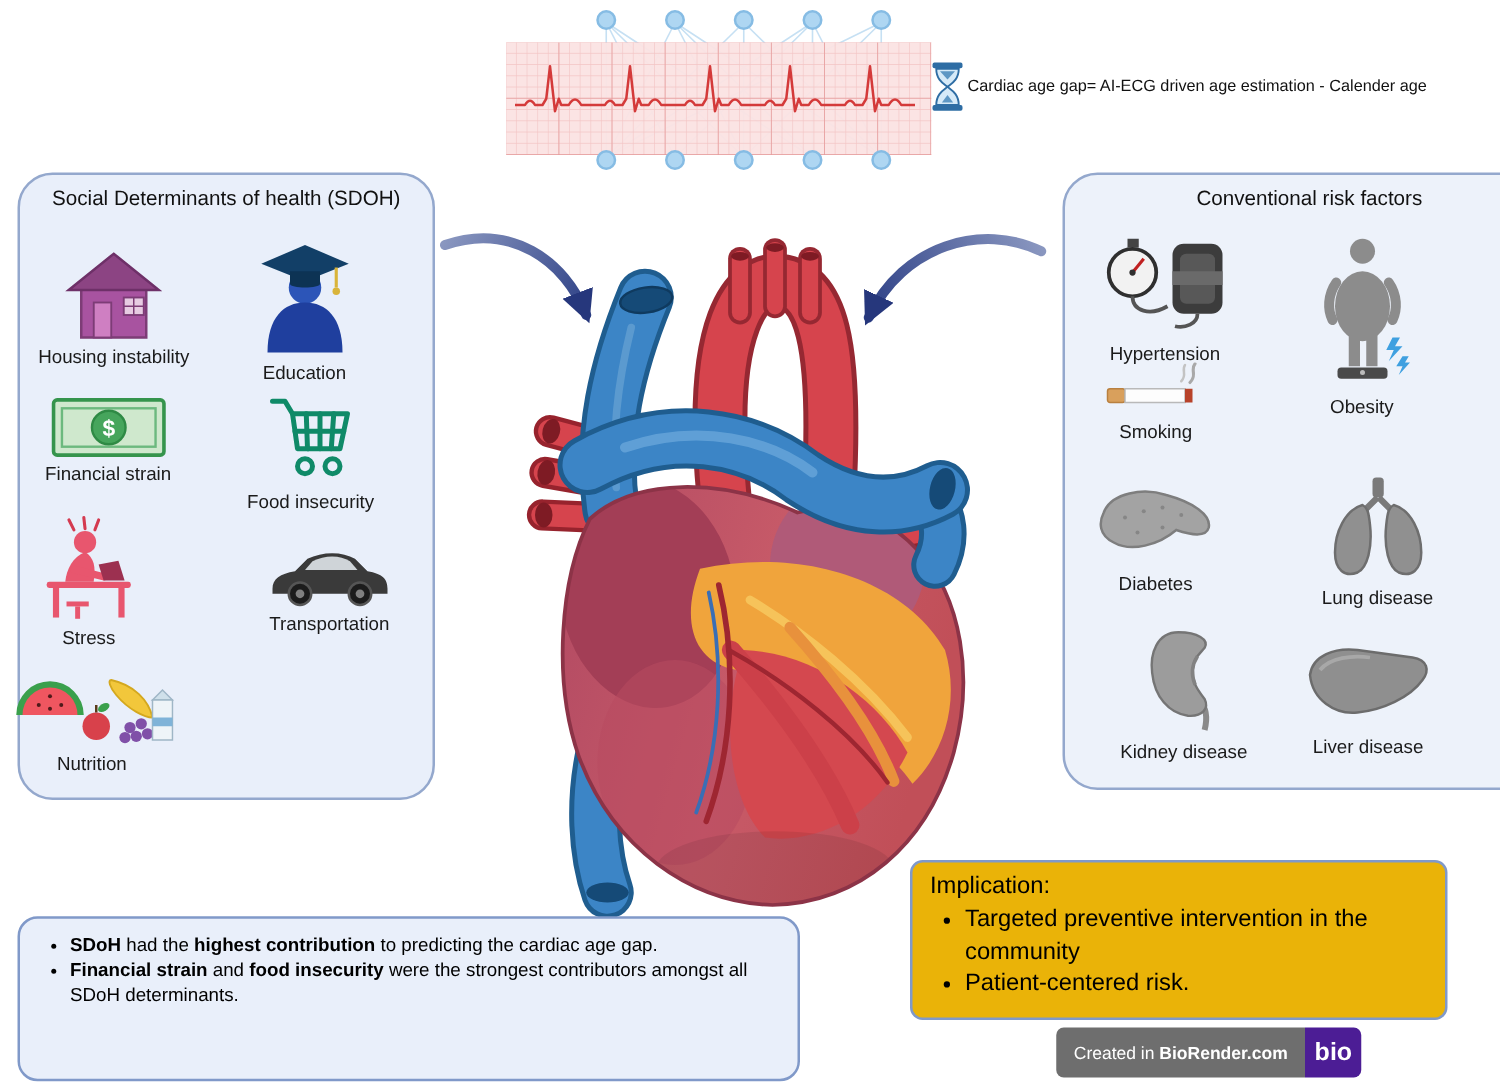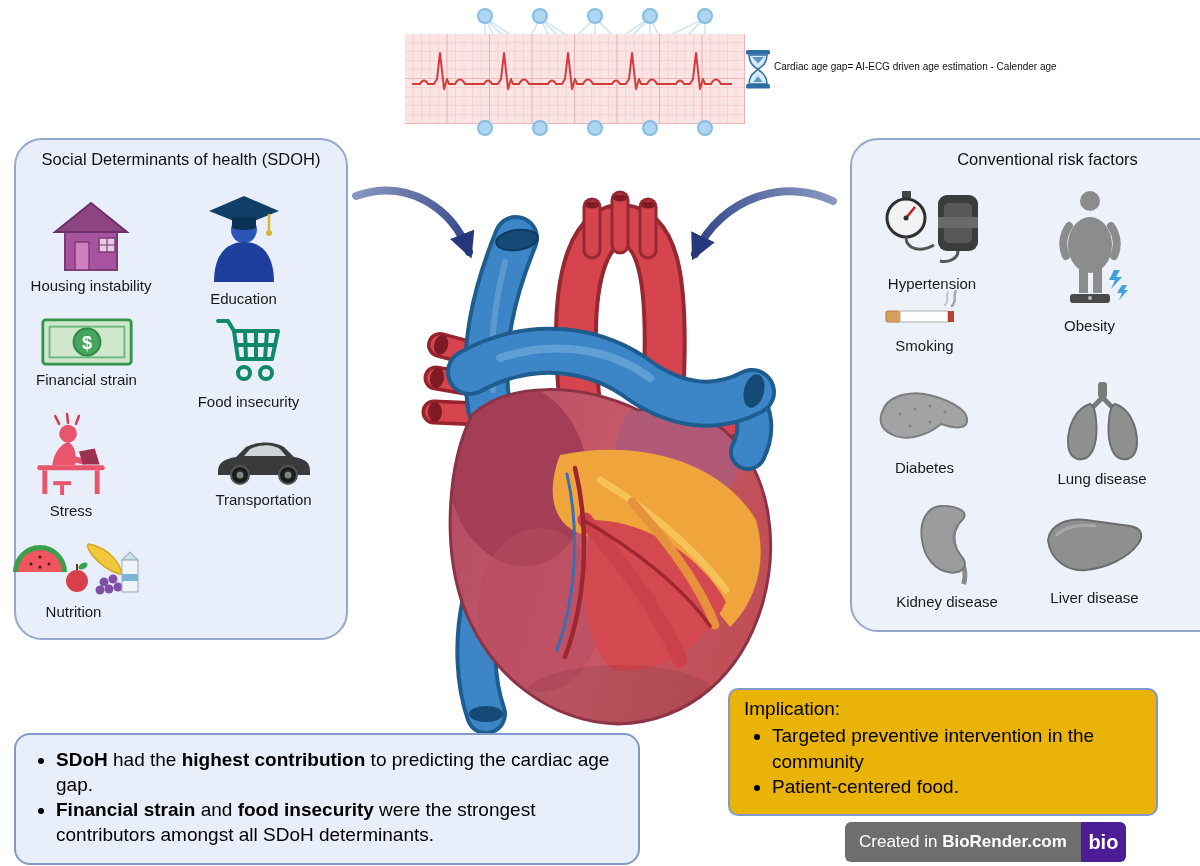--- a/index.html
+++ b/index.html
@@ -1,30 +1,30 @@
 <!DOCTYPE html>
 <html><head>
 <meta charset="utf-8">
 <style>
   html,body{margin:0;padding:0;background:#fff;font-family:"Liberation Sans",sans-serif;}
   .canvas{position:relative;width:1200px;height:866px;background:#fff;overflow:hidden;}
   .illustration{position:absolute;left:0;top:0;pointer-events:none;}
-  .caption{position:absolute;left:774px;top:61px;font-size:10px;color:#111;white-space:nowrap;}
+  .caption{position:absolute;left:774px;top:61px;font-size:13px;color:#111;white-space:nowrap;}
   .panel{position:absolute;background:#e9effa;border:2px solid #94a8cd;border-radius:28px;box-sizing:border-box;}
   #sdoh-panel{left:14px;top:138px;width:334px;height:502px;}
   #risk-panel{left:850px;top:138px;width:395px;height:494px;background:#edf2fa;}
   .panel-title{position:absolute;top:10px;left:0;right:0;text-align:center;font-size:16.5px;color:#111;}
   .panel-item{position:absolute;display:flex;flex-direction:column;align-items:center;gap:5px;}
   .item-label{font-size:15px;color:#1a1a1a;text-align:center;line-height:1.15;}
   .findings-box{position:absolute;left:14px;top:733px;width:626px;height:132px;background:#e9effa;border:2px solid #8099c9;border-radius:16px;box-sizing:border-box;}
-  .findings-box ul{margin:12px 12px 0 16px;padding-left:24px;font-size:19px;line-height:1.32;color:#000;}
+  .findings-box ul{margin:12px 12px 0 16px;padding-left:24px;font-size:15px;line-height:1.32;color:#000;}
   .implication-box{position:absolute;left:728px;top:688px;width:430px;height:128px;background:#eab308;border:2px solid #8099c9;border-radius:10px;box-sizing:border-box;padding:8px 14px;font-size:19px;color:#000;}
   .implication-box ul{margin:3px 0 0 0;padding-left:28px;line-height:1.35;}
   .badge{position:absolute;left:845px;top:822px;height:40px;display:flex;}
-  .badge-gray{background:#6e6e6e;color:#fff;display:flex;align-items:center;padding:0 14px;font-size:17px;border-radius:6px 0 0 6px;white-space:pre;}
+  .badge-gray{background:#6e6e6e;color:#fff;display:flex;align-items:center;padding:0 14px;font-size:14px;border-radius:6px 0 0 6px;white-space:pre;}
   .badge-gray b{font-weight:bold;}
   .badge-blue{background:#4c1d95;color:#fff;width:45px;display:flex;align-items:center;justify-content:center;font-weight:bold;font-size:20px;border-radius:0 6px 6px 0;text-align:center;}
 </style>
 </head>
 <body>
 
 <div class="canvas">
 
   <svg class="illustration" width="1200" height="866" viewBox="0 0 1200 866">
     <defs>
@@ -369,21 +369,21 @@
     <ul>
       <li><b>SDoH</b><span> had the </span><b>highest contribution</b><span> to predicting the cardiac age gap.</span></li>
       <li><b>Financial strain</b><span> and </span><b>food insecurity</b><span> were the strongest contributors amongst all SDoH determinants.</span></li>
     </ul>
   </div>
 
   <div class="implication-box">
     <div>Implication:</div>
     <ul>
       <li>Targeted preventive intervention in the community</li>
-      <li>Patient-centered food.</li>
+      <li>Patient-centered risk.</li>
     </ul>
   </div>
 
   <div class="badge">
     <div class="badge-gray"><span>Created in </span><b>BioRender.com</b></div>
     <div class="badge-blue">bio</div>
   </div>
 
 </div>
 

